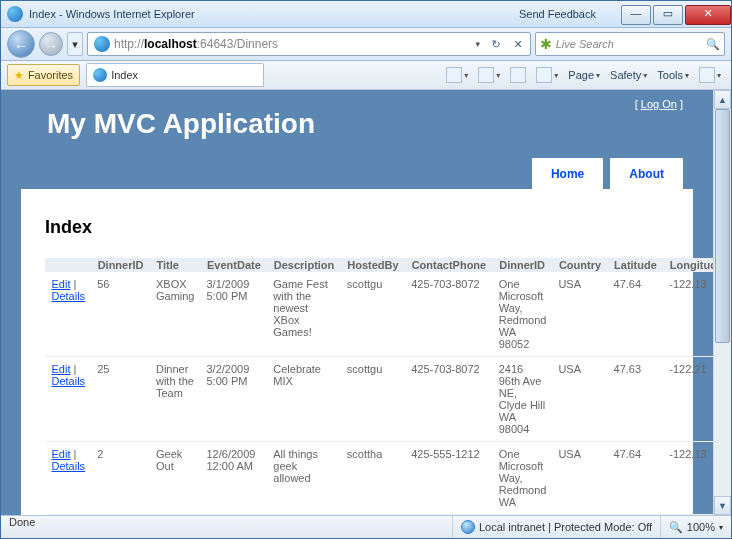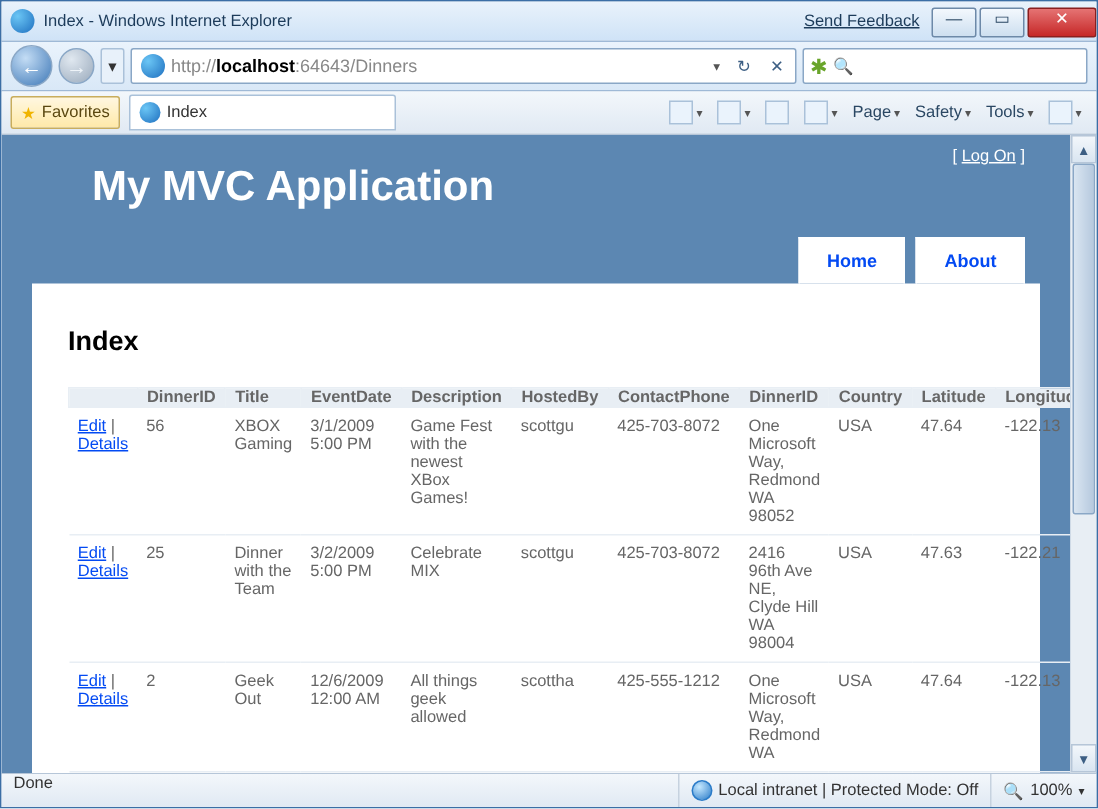--- a/index.html
+++ b/index.html
@@ -1,20 +1,20 @@
 <!DOCTYPE html>
 <html><head>
 <meta charset="utf-8">
 <style>
   html,body{margin:0;padding:0;font-family:"Segoe UI",Tahoma,sans-serif;font-size:11px;color:#333;background:#fff;}
   .window{width:732px;height:539px;border:1px solid #3b6ea5;box-sizing:border-box;display:flex;flex-direction:column;position:relative;overflow:hidden;}
   .titlebar{height:26px;background:linear-gradient(#e9f2fb,#cfe3f7);border-bottom:1px solid #9fb9d6;display:flex;align-items:center;padding:0 0 0 6px;position:relative;justify-content:center;}
   .titlebar .ie-ico{width:16px;height:16px;margin-right:6px;background:radial-gradient(circle at 30% 30%,#6bc6f5,#1e6fbf);border-radius:50%;}
   .titlebar .title{color:#1c3b5a;}
-  .titlebar .feedback{margin-left:auto;margin-right:6px;text-decoration:underline;color:#1c3b5a;}
+  .titlebar .feedback{margin-left:auto;margin-right:23px;color:#1c3b5a;}
   .win-btns{display:flex;height:18px;}
   .win-btn{width:28px;height:18px;border:1px solid #6d89a8;border-radius:2px;margin-left:2px;background:linear-gradient(#f3f8fd,#cddff0);font-size:11px;text-align:center;line-height:14px;color:#2a4763;}
   .win-btn.close{background:linear-gradient(#e57373,#c62828);color:#fff;border-color:#8a1f1f;width:44px;}
   .navrow{height:32px;background:linear-gradient(#eaf3fc,#d9e8f7);border-bottom:1px solid #9fb9d6;display:flex;align-items:center;padding:0 6px;gap:4px;}
   .navbtn{width:26px;height:26px;border:1px solid #8aa7c6;border-radius:50%;background:radial-gradient(circle at 35% 30%,#c4ddf5,#3d77b6);color:#fff;display:flex;align-items:center;justify-content:center;font-size:14px;}
   .navbtn.fwd{background:radial-gradient(circle at 35% 30%,#e0e8f0,#9aaabc);color:#eef3f8;width:22px;height:22px;}
   .drop-sm{width:14px;height:22px;border:1px solid #aac1d9;background:#e8f1fa;display:flex;align-items:center;justify-content:center;border-radius:2px;}
   .url-wrap{flex:1;height:22px;border:1px solid #8aa7c6;background:#fff;display:flex;align-items:center;border-radius:2px;padding:0 2px;}
   .url-ico{width:16px;height:16px;background:radial-gradient(circle at 30% 30%,#6bc6f5,#1e6fbf);border-radius:50%;margin:0 4px;}
   .url-text{flex:1;font-size:12px;color:#888;}
@@ -31,22 +31,22 @@
   .star{color:#f0b400;}
   .tab{height:22px;border:1px solid #aac1d9;background:#fff;border-radius:2px 2px 0 0;padding:0 10px 0 6px;display:flex;align-items:center;gap:4px;min-width:160px;}
   .tab .ico{width:14px;height:14px;background:radial-gradient(circle at 30% 30%,#6bc6f5,#1e6fbf);border-radius:50%;}
   .cmd-right{margin-left:auto;display:flex;align-items:center;gap:2px;color:#2a4763;}
   .cmd-right .item{padding:0 4px;display:flex;align-items:center;gap:2px;height:22px;}
   .cmd-right .chev{font-size:8px;color:#555;}
   .cmd-right .ico{width:14px;height:14px;border:1px solid #aac1d9;background:#eaf3fc;}
   .content-outer{flex:1;display:flex;overflow:hidden;}
   .content-inner{flex:1;overflow:auto;background:#5C87B2;}
   .page-wrap{margin:0;}
-  .header{padding:18px 0 0 30px;position:relative;}
-  .app-title{color:#fff;font-size:28px;font-weight:bold;font-family:"Trebuchet MS",Arial,sans-serif;margin-left:30px;}
+  .header{padding:18px 0 0 46px;position:relative;}
+  .app-title{color:#fff;font-size:28px;font-weight:bold;font-family:"Trebuchet MS",Arial,sans-serif;}
   .logon{position:absolute;top:8px;right:30px;color:#fff;font-size:11px;}
   .logon span{text-decoration:underline;}
   .navtabs{text-align:right;padding:18px 30px 0 0;}
   .navtabs .t{display:inline-block;background:#fff;border:1px solid #fff;padding:8px 18px;margin-left:4px;color:#034af3;font-weight:bold;font-size:12px;border-bottom:none;}
   .main{background:#fff;margin:0 20px 20px 20px;padding:20px 24px 40px 24px;border-radius:0 0 6px 6px;min-height:460px;}
   .main h2{font-size:18px;font-weight:bold;margin:8px 0 20px 0;color:#000;}
   table.grid{width:100%;border-collapse:collapse;font-size:11px;color:#666;table-layout:auto;}
   table.grid th{background:#e8eef4;color:#666;font-weight:bold;text-align:left;padding:0 6px;border:1px solid #e8eef4;}
   table.grid td{padding:6px 6px;border-bottom:1px solid #e8eef4;vertical-align:top;}
   table.grid a{color:#034af3;text-decoration:underline;}
@@ -88,20 +88,21 @@
         <span>http://</span><b>localhost</b><span>:64643/Dinners</span>
       </div>
       <div class="url-end">
         <span class="chev">▾</span>
         <span class="btn">↻</span>
         <span class="btn">✕</span>
       </div>
     </div>
     <div class="search-wrap">
       <span class="search-ico">✱</span>
+      <span class="search-ph">Live Search</span>
       <span class="search-go">🔍</span>
     </div>
   </div>
 
   <div class="cmdbar">
     <div class="fav-btn">
       <span class="star">★</span>
       <span>Favorites</span>
     </div>
     <div class="tab">

